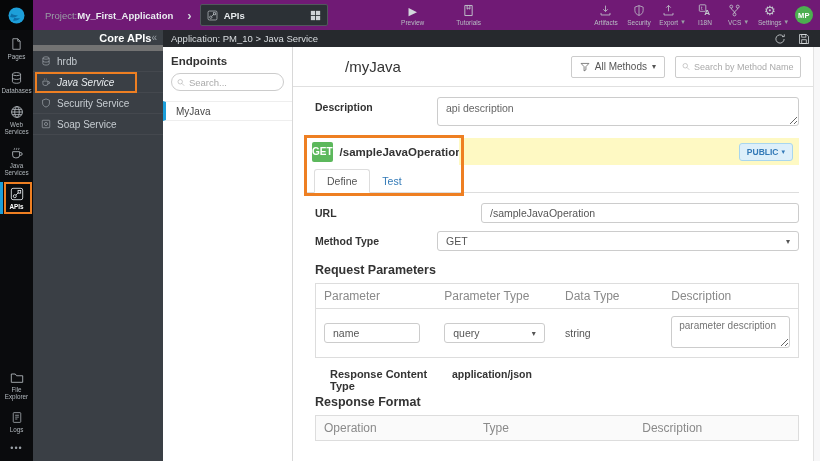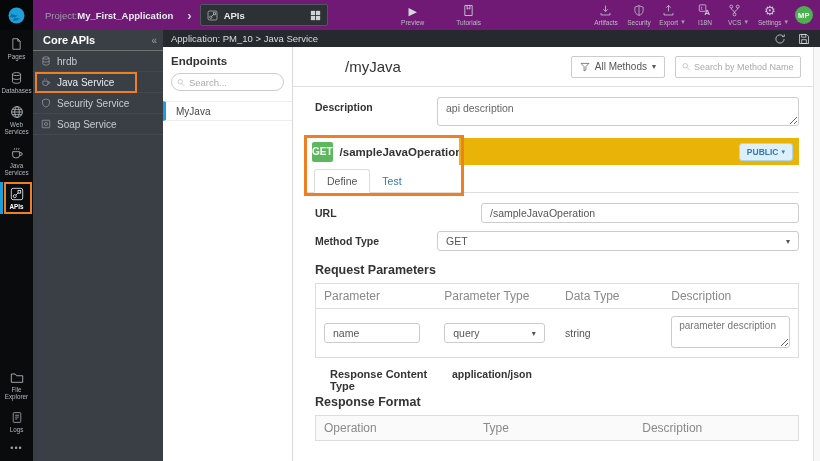--- a/index.html
+++ b/index.html
@@ -31,21 +31,21 @@
   .iconrail { position:absolute; top:30px; left:0; bottom:0; width:33px; background:#0a0b0d; display:flex; flex-direction:column; align-items:stretch; z-index:20; }
   .rail-item { position:relative; display:flex; flex-direction:column; align-items:center; color:#b2b8bd; font-size:6.3px; line-height:7px; text-align:center; padding:5px 1px 4px; margin-top:2px; }
   .rail-item .glyph { margin-bottom:2px; }
   .rail-item.active .ann-box { position:absolute; top:0; bottom:0; left:4px; right:1px; border:2px solid #ee7f22; }
   .rail-item.active .blue-bar { position:absolute; left:0; top:0; bottom:0; width:3px; background:#1b9ed9; }
   .rail-spacer { flex:1; }
   .rail-more { color:#9aa0a6; font-size:9px; text-align:center; padding:6px 0 8px; letter-spacing:1px; }
 
   
   .panel2 { position:absolute; top:30px; left:33px; width:130px; bottom:0; background:#3a3f45; z-index:15; }
-  .panel2-header { height:21px; display:flex; align-items:center; padding:0 6px 0 10px; border-bottom:1px solid #737373; }
+  .panel2-header { height:21px; display:flex; align-items:center; padding:0 6px 0 10px; border-bottom:6px solid #737373;text-align:right; }
   .panel2-header .t { color:#fff; font-weight:bold; font-size:11px; flex:1; }
   .collapse-glyph { color:#9aa0a6; font-size:10px; }
   .p2-item { height:21px; display:flex; align-items:center; gap:6px; padding:0 8px; color:#c6ccd1; font-size:10px; border-bottom:1px solid rgba(255,255,255,0.05); position:relative; }
   .p2-item .glyph { color:#aab1b7; }
   .p2-item.annotated .ann-box { position:absolute; left:2px; top:0px; width:102px; height:21px; border:2px solid #ee7f22; }
 
   
   .app-header { position:absolute; top:30px; left:163px; right:0; height:17px; background:#26292d; display:flex; align-items:center; padding:0 10px 0 8px; z-index:10; }
   .app-header .t { color:#d9dde0; font-size:9.5px; flex:1; }
   .app-header .hicons { display:flex; gap:12px; align-items:center; color:#dfe3e6; }
@@ -79,21 +79,21 @@
   .select .val { flex:1; }
   .select .caret { font-size:8px; color:#555; }
 
   
   .op-section { position:relative; margin:2px 0 6px -8px; }
   .op-ann { position:absolute; left:-3px; top:-3px; width:160px; height:61px; border:3px solid #ee7f22; z-index:6; pointer-events:none; }
   .op-bar { height:27px; display:flex; align-items:center; }
   .op-left { width:152px; flex:0 0 152px; background:#fff; height:100%; display:flex; align-items:center; gap:7px; padding-left:5px; }
   .method-btn { width:44px; height:20px; background:#5cb85c; color:#fff; font-size:10px; font-weight:bold; border:none; border-radius:2px; display:flex; align-items:center; justify-content:center; }
   .op-path { font-size:11.5px; font-weight:bold; color:#333; white-space:nowrap; }
-  .op-blue { flex:1; background:#eab308; height:100%; display:flex; align-items:center; justify-content:flex-end; padding-right:6px; }
+  .op-blue { flex:1; background:#fef9c3; height:100%; display:flex; align-items:center; justify-content:flex-end; padding-right:6px; }
   .public-btn { border:1px solid #a8d6ef; background:#ddeffa; color:#337ab7; font-size:8.5px; font-weight:bold; border-radius:3px; padding:3px 7px; display:flex; align-items:center; gap:3px; }
   .public-btn .caret { font-size:7px; }
   .tabs-row { height:28px; display:flex; align-items:flex-end; border-bottom:1px solid #ddd; padding-left:7px; }
   .tab { font-size:10.5px; padding:5px 12px; position:relative; }
   .tab.active { color:#555; border:1px solid #ddd; border-bottom:1px solid #fff; border-radius:3px 3px 0 0; background:#fff; top:1px; }
   .tab.link { color:#337ab7; }
 
   .sec-heading { font-size:12.5px; font-weight:bold; color:#333; margin:12px 0 6px; }
   table.grid { width:100%; border:1px solid #ddd; border-collapse:collapse; }
   table.grid th { font-size:12px; color:#8a8a8a; font-weight:normal; text-align:left; padding:5px 8px; border-bottom:1px solid #ddd; }
@@ -311,21 +311,21 @@
   </div>
   <div class="p2-item annotated">
     <span class="ann-box"></span>
     <span class="glyph">
       <svg width="10" height="10" viewBox="0 0 16 16" stroke="currentColor" fill="none">
           <path d="M3 6.5h8v4a3 3 0 0 1-3 3H6a3 3 0 0 1-3-3z"></path>
           <path d="M11 7.5h1.3a1.6 1.6 0 0 1 0 3.2H11"></path>
           <path d="M5.5 2.5c.6.6-.6 1 0 1.8M8.5 2.5c.6.6-.6 1 0 1.8"></path>
         </svg>
     </span>
-    <span style="color:#e9edf0;">Java Service</span>
+    <span style="color:#e9edf0;font-style:italic;">Java Service</span>
   </div>
   <div class="p2-item">
     <span class="glyph">
       <svg width="10" height="10" viewBox="0 0 16 16" stroke="currentColor" fill="none">
           <path d="M8 1.5l5.5 2v4.5c0 3.6-2.6 5.6-5.5 6.5-2.9-.9-5.5-2.9-5.5-6.5V3.5z"></path>
         </svg>
     </span>
     <span>Security Service</span>
   </div>
   <div class="p2-item">

